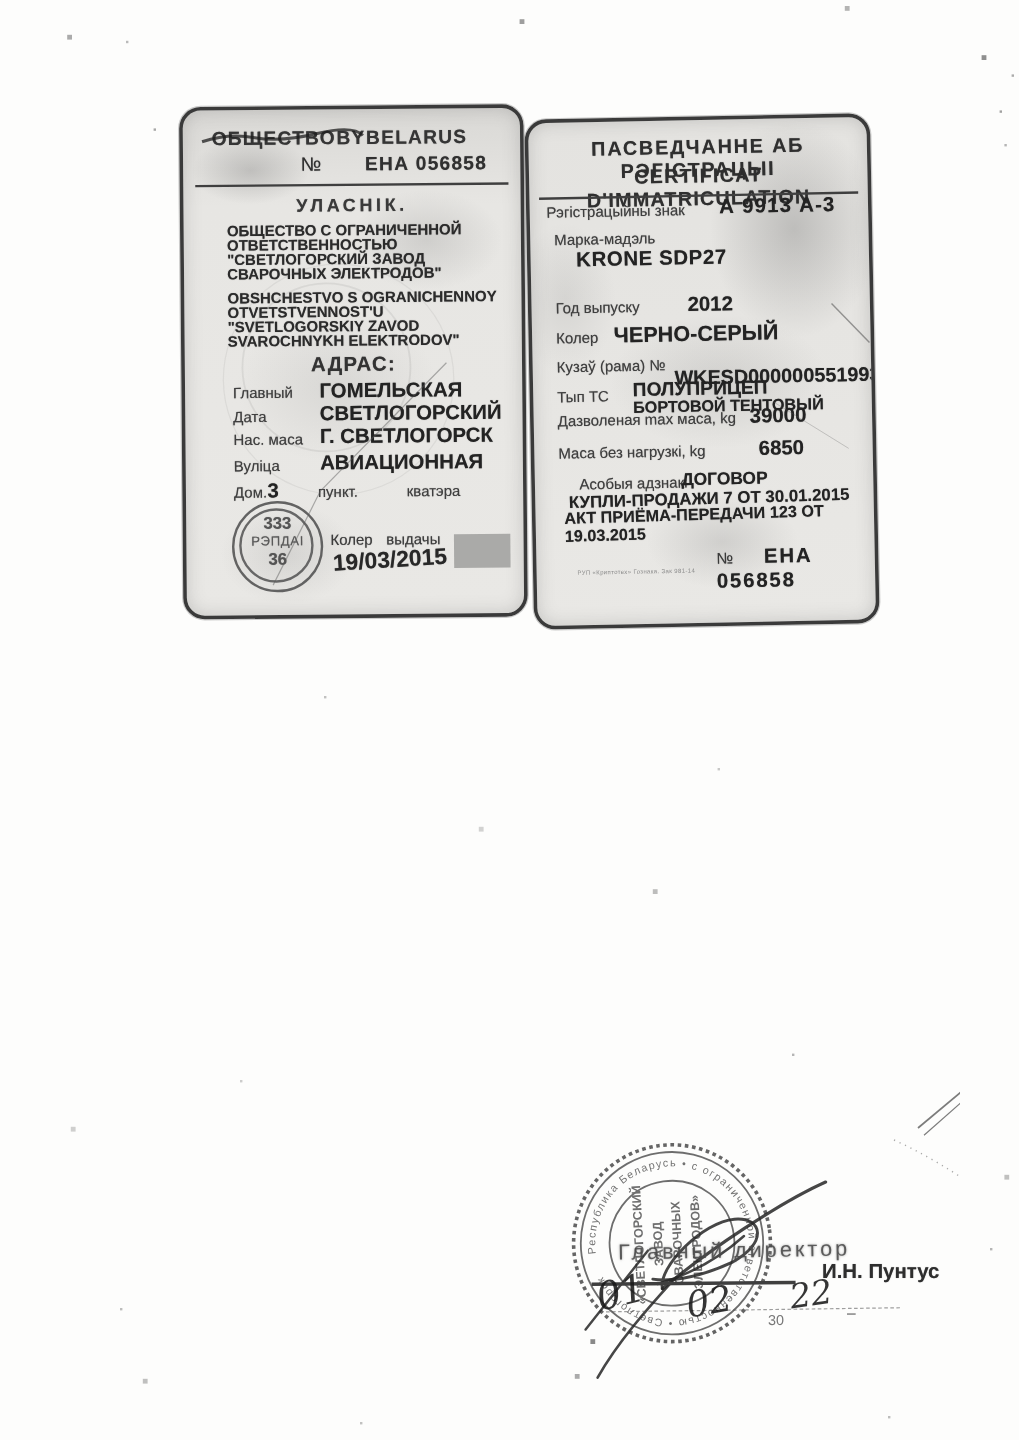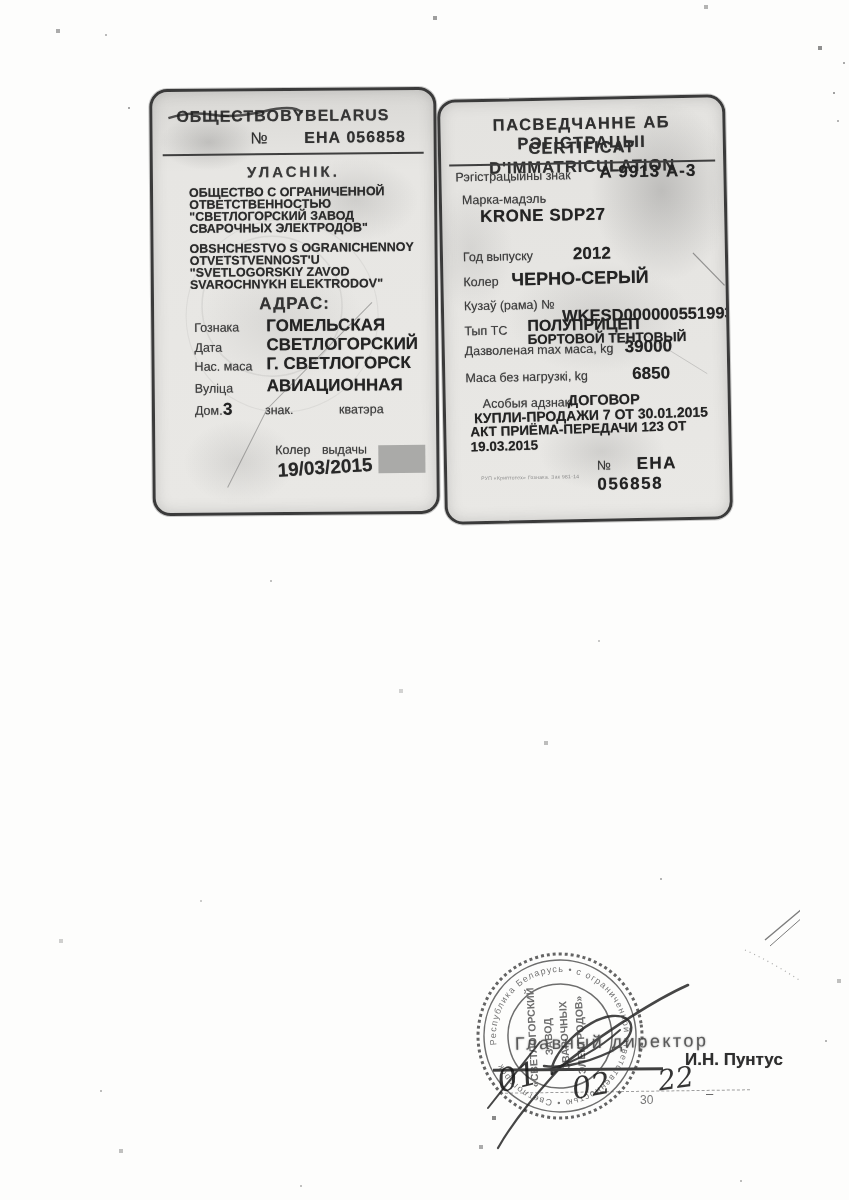--- a/index.html
+++ b/index.html
@@ -60,34 +60,40 @@
       <div class="abs rule" style="left:10px;right:10px;top:62px;"></div>
 
       <div class="abs sc" style="left:0;right:0;top:72px;text-align:center;font-size:15px;font-weight:600;letter-spacing:3px;color:#3a3a3a;">УЛАСНІК.</div>
 
       <div class="abs sc" style="left:36px;top:95px;width:228px;font-size:12.5px;font-weight:bold;line-height:12px;color:#2b2b2b;">ОБЩЕСТВО С ОГРАНИЧЕННОЙ ОТВЕТСТВЕННОСТЬЮ "СВЕТЛОГОРСКИЙ ЗАВОД СВАРОЧНЫХ ЭЛЕКТРОДОВ"</div>
 
       <div class="abs sc" style="left:36px;top:151px;width:232px;font-size:12.5px;font-weight:bold;line-height:12px;color:#2b2b2b;">OBSHCHESTVO S OGRANICHENNOY OTVETSTVENNOST'U "SVETLOGORSKIY ZAVOD SVAROCHNYKH ELEKTRODOV"</div>
 
       <div class="abs sc" style="left:0;right:0;top:203px;text-align:center;font-size:17px;font-weight:bold;letter-spacing:1px;color:#333;">АДРАС:</div>
 
-      <div class="abs lbl sc" style="left:40px;top:229px;">Гознака</div>
+      <div class="abs lbl sc" style="left:40px;top:229px;">Главный</div>
       <div class="abs val sc" style="left:112px;top:225px;font-size:17px;">ГОМЕЛЬСКАЯ</div>
       <div class="abs lbl sc" style="left:40px;top:249px;">Дата</div>
       <div class="abs val sc" style="left:112px;top:244px;font-size:17px;">СВЕТЛОГОРСКИЙ</div>
       <div class="abs lbl sc" style="left:40px;top:268px;">Нас. маса</div>
       <div class="abs val sc" style="left:112px;top:263px;font-size:17px;">Г. СВЕТЛОГОРСК</div>
       <div class="abs lbl sc" style="left:40px;top:290px;text-align:right;">Вуліца</div>
       <div class="abs val sc" style="left:112px;top:285px;font-size:17px;">АВИАЦИОННАЯ</div>
 
       <div class="abs lbl sc" style="left:40px;top:312px;">Дом.</div>
       <div class="abs val sc" style="left:68px;top:308px;font-size:17px;">3</div>
-      <div class="abs lbl sc" style="left:110px;top:312px;">знак.</div>
+      <div class="abs lbl sc" style="left:110px;top:312px;">пункт.</div>
       <div class="abs lbl sc" style="left:184px;top:312px;">кватэра</div>
 
+      <div class="abs" style="left:38px;top:326px;width:72px;height:72px;border:2px solid #555;border-radius:50%;opacity:.9;">
+        <div class="abs" style="left:4px;top:4px;width:58px;height:58px;border:2px solid #5a5a5a;border-radius:50%;"></div>
+        <div class="abs sc" style="left:0;right:0;top:8px;text-align:center;font-size:14px;font-weight:bold;color:#474747;">333</div>
+        <div class="abs sc" style="left:0;right:0;top:26px;text-align:center;font-size:11px;color:#4c4c4c;letter-spacing:.5px;">РЭПДАІ</div>
+        <div class="abs sc" style="left:0;right:0;top:38px;text-align:center;font-size:14px;font-weight:bold;color:#474747;">36</div>
+      </div>
 
       <div class="abs sc" style="left:120px;top:352px;font-size:12.5px;color:#3d3d3d;word-spacing:8px;">Колер выдачы</div>
       <div class="abs sc" style="left:122px;top:366px;font-size:19px;font-weight:bold;color:#282828;transform:rotate(-3deg);">19/03/2015</div>
 
       <div class="abs" style="left:223px;top:355px;width:47px;height:28px;background:#aaaaa8;"></div>
 
       <svg class="abs" width="281" height="421" style="left:0;top:0;">
         <circle cx="118" cy="215" r="70" fill="none" stroke="#6a6a6a" stroke-opacity=".12" stroke-width="1.5"></circle>
         <circle cx="128" cy="225" r="96" fill="none" stroke="#6a6a6a" stroke-opacity=".10" stroke-width="1"></circle>
         <path d="M16,26 q22,-7 44,-3 t52,-3 t38,2" fill="none" stroke="#1e1e1e" stroke-width="2.5" stroke-opacity=".75"></path>

